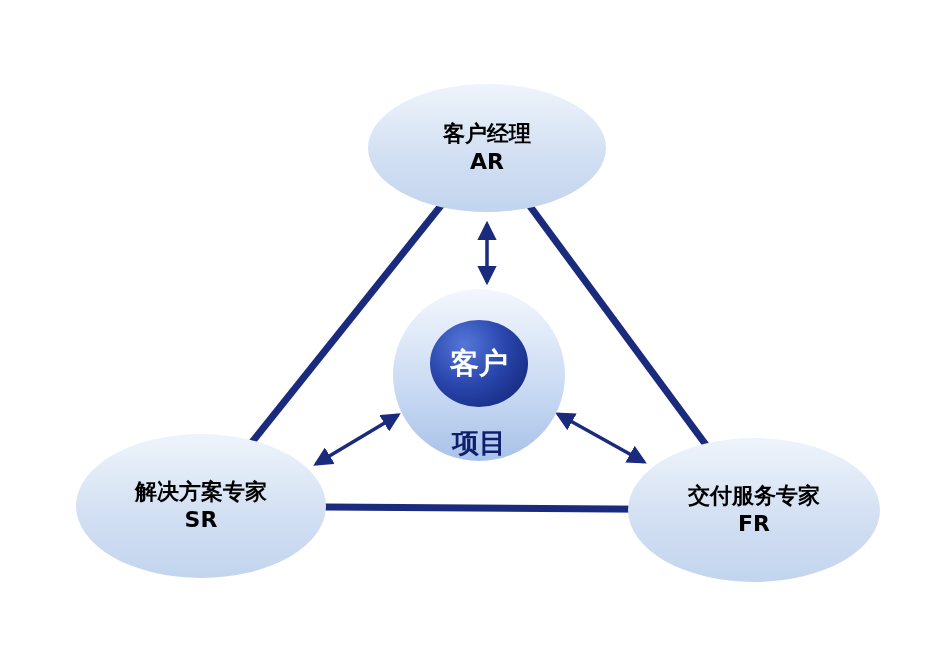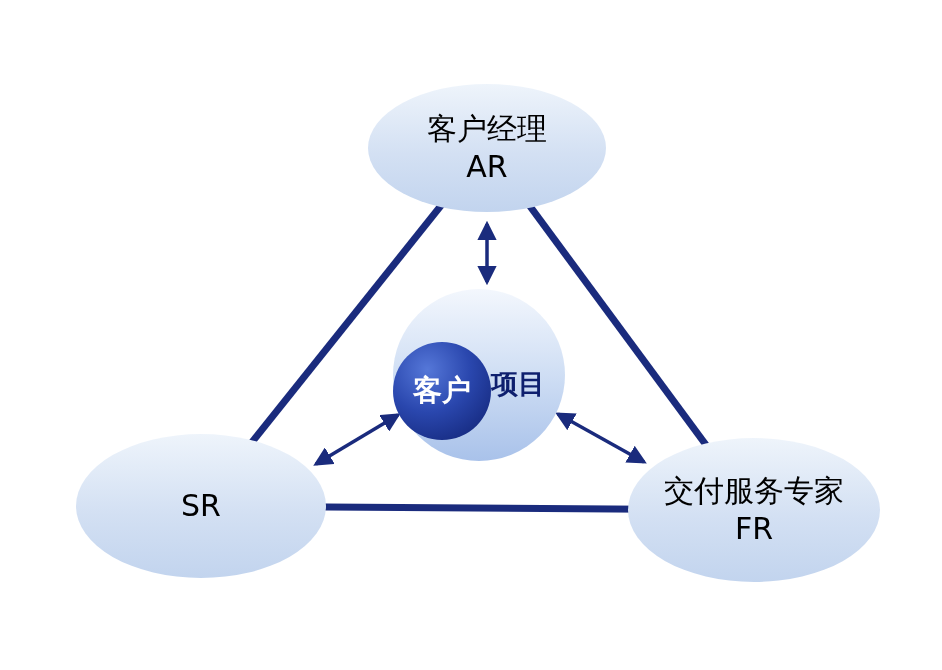--- a/index.html
+++ b/index.html
@@ -21,38 +21,38 @@
   #ah path { fill: #1a2b7d; }
 
   .ellipse {
     position: absolute;
     border-radius: 50%;
     background: linear-gradient(180deg, #eef4fb 0%, #d3e0f3 55%, #c2d4ee 100%);
     display: flex;
     flex-direction: column;
     align-items: center;
     justify-content: center;
-    font-weight: normal;
+    font-weight: bold;
     color: #000000;
-    font-size: 30px;
+    font-size: 22px;
     line-height: 1.28;
     text-align: left;
   }
   .node-top   { left: 368px; top:  84px; width: 238px; height: 128px; }
   .node-left  { left:  76px; top: 434px; width: 250px; height: 144px; }
   .node-right { left: 628px; top: 438px; width: 252px; height: 144px; }
 
   .center-circle {
     position: absolute;
     left: 393px; top: 289px;
     width: 172px; height: 172px;
     border-radius: 50%;
     background: linear-gradient(180deg, #f3f7fd 0%, #cfdef4 50%, #a9c2ea 100%);
     display: flex;
-    flex-direction: row;
+    flex-direction: column;
     align-items: center;
   }
   .inner-circle {
     margin-top: 31px;
     width: 98px; height: 98px;
     border-radius: 50%;
     background: radial-gradient(circle at 35% 28%, #5577d8 0%, #2a47ae 45%, #0e1f6e 100%);
     display: flex;
     align-items: center;
     justify-content: center;
@@ -87,20 +87,21 @@
     <line class="arrow" x1="316" y1="464" x2="398" y2="415" marker-start="url(#ah)" marker-end="url(#ah)" stroke="#1a2b7d"></line>
     <line class="arrow" x1="558" y1="414" x2="644" y2="462" marker-start="url(#ah)" marker-end="url(#ah)" stroke="#1a2b7d"></line>
   </svg>
 
   <div class="ellipse node-top">
     <div>客户经理</div>
     <div>AR</div>
   </div>
 
   <div class="ellipse node-left">
+    <div>解决方案专家</div>
     <div>SR</div>
   </div>
 
   <div class="ellipse node-right">
     <div>交付服务专家</div>
     <div>FR</div>
   </div>
 
   <div class="center-circle">
     <div class="inner-circle">

